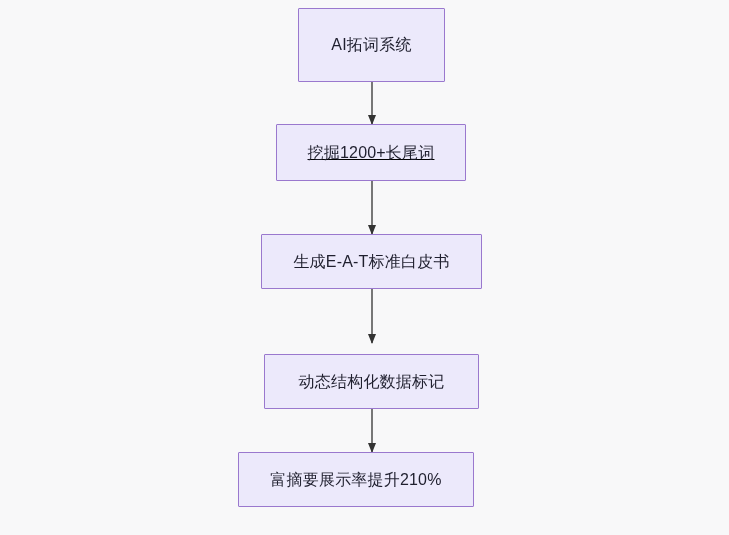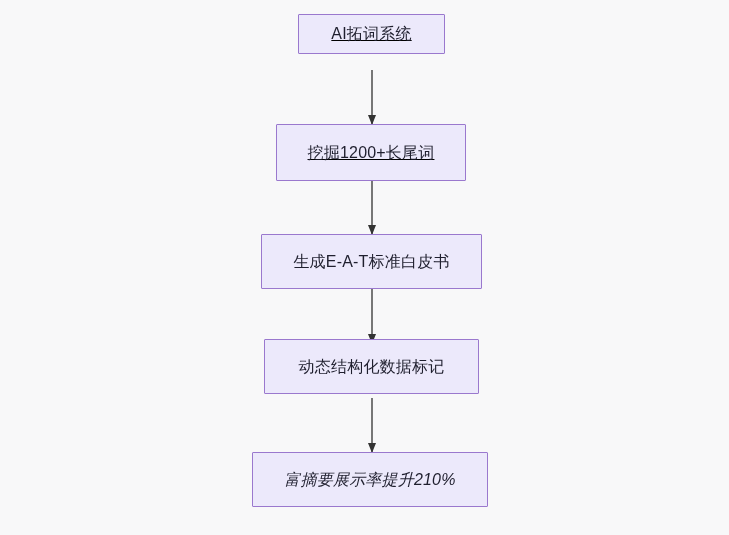--- a/index.html
+++ b/index.html
@@ -38,25 +38,25 @@
     text-align: center;
   }
   .node-label {
     color: #1f1f2e;
     font-size: 16px;
     line-height: 20px;
     letter-spacing: 0.2px;
     white-space: nowrap;
   }
   
-  .n1 { left: 298px; top: 14px;  width: 147px; height: 40px; text-decoration: underline; }
+  .n1 { left: 298px; top: 8px;  width: 147px; height: 74px; }
   .n2 { left: 276px; top: 124px; width: 190px; height: 57px; text-decoration: underline; }
   .n3 { left: 261px; top: 234px; width: 221px; height: 55px; }
-  .n4 { left: 264px; top: 339px; width: 215px; height: 55px; }
-  .n5 { left: 252px; top: 452px; width: 236px; height: 55px; font-style: italic; }
+  .n4 { left: 264px; top: 354px; width: 215px; height: 55px; }
+  .n5 { left: 238px; top: 452px; width: 236px; height: 55px; }
 </style>
 </head>
 <body>
 
 <div id="flowchart">
 
   <svg class="edge-layer" width="729" height="535" viewBox="0 0 729 535">
     <defs>
       <marker id="arrowhead" markerWidth="10" markerHeight="8" refX="9" refY="4" orient="auto" markerUnits="userSpaceOnUse">
         <polygon points="0,0 10,4 0,8" fill="#333333"></polygon>

